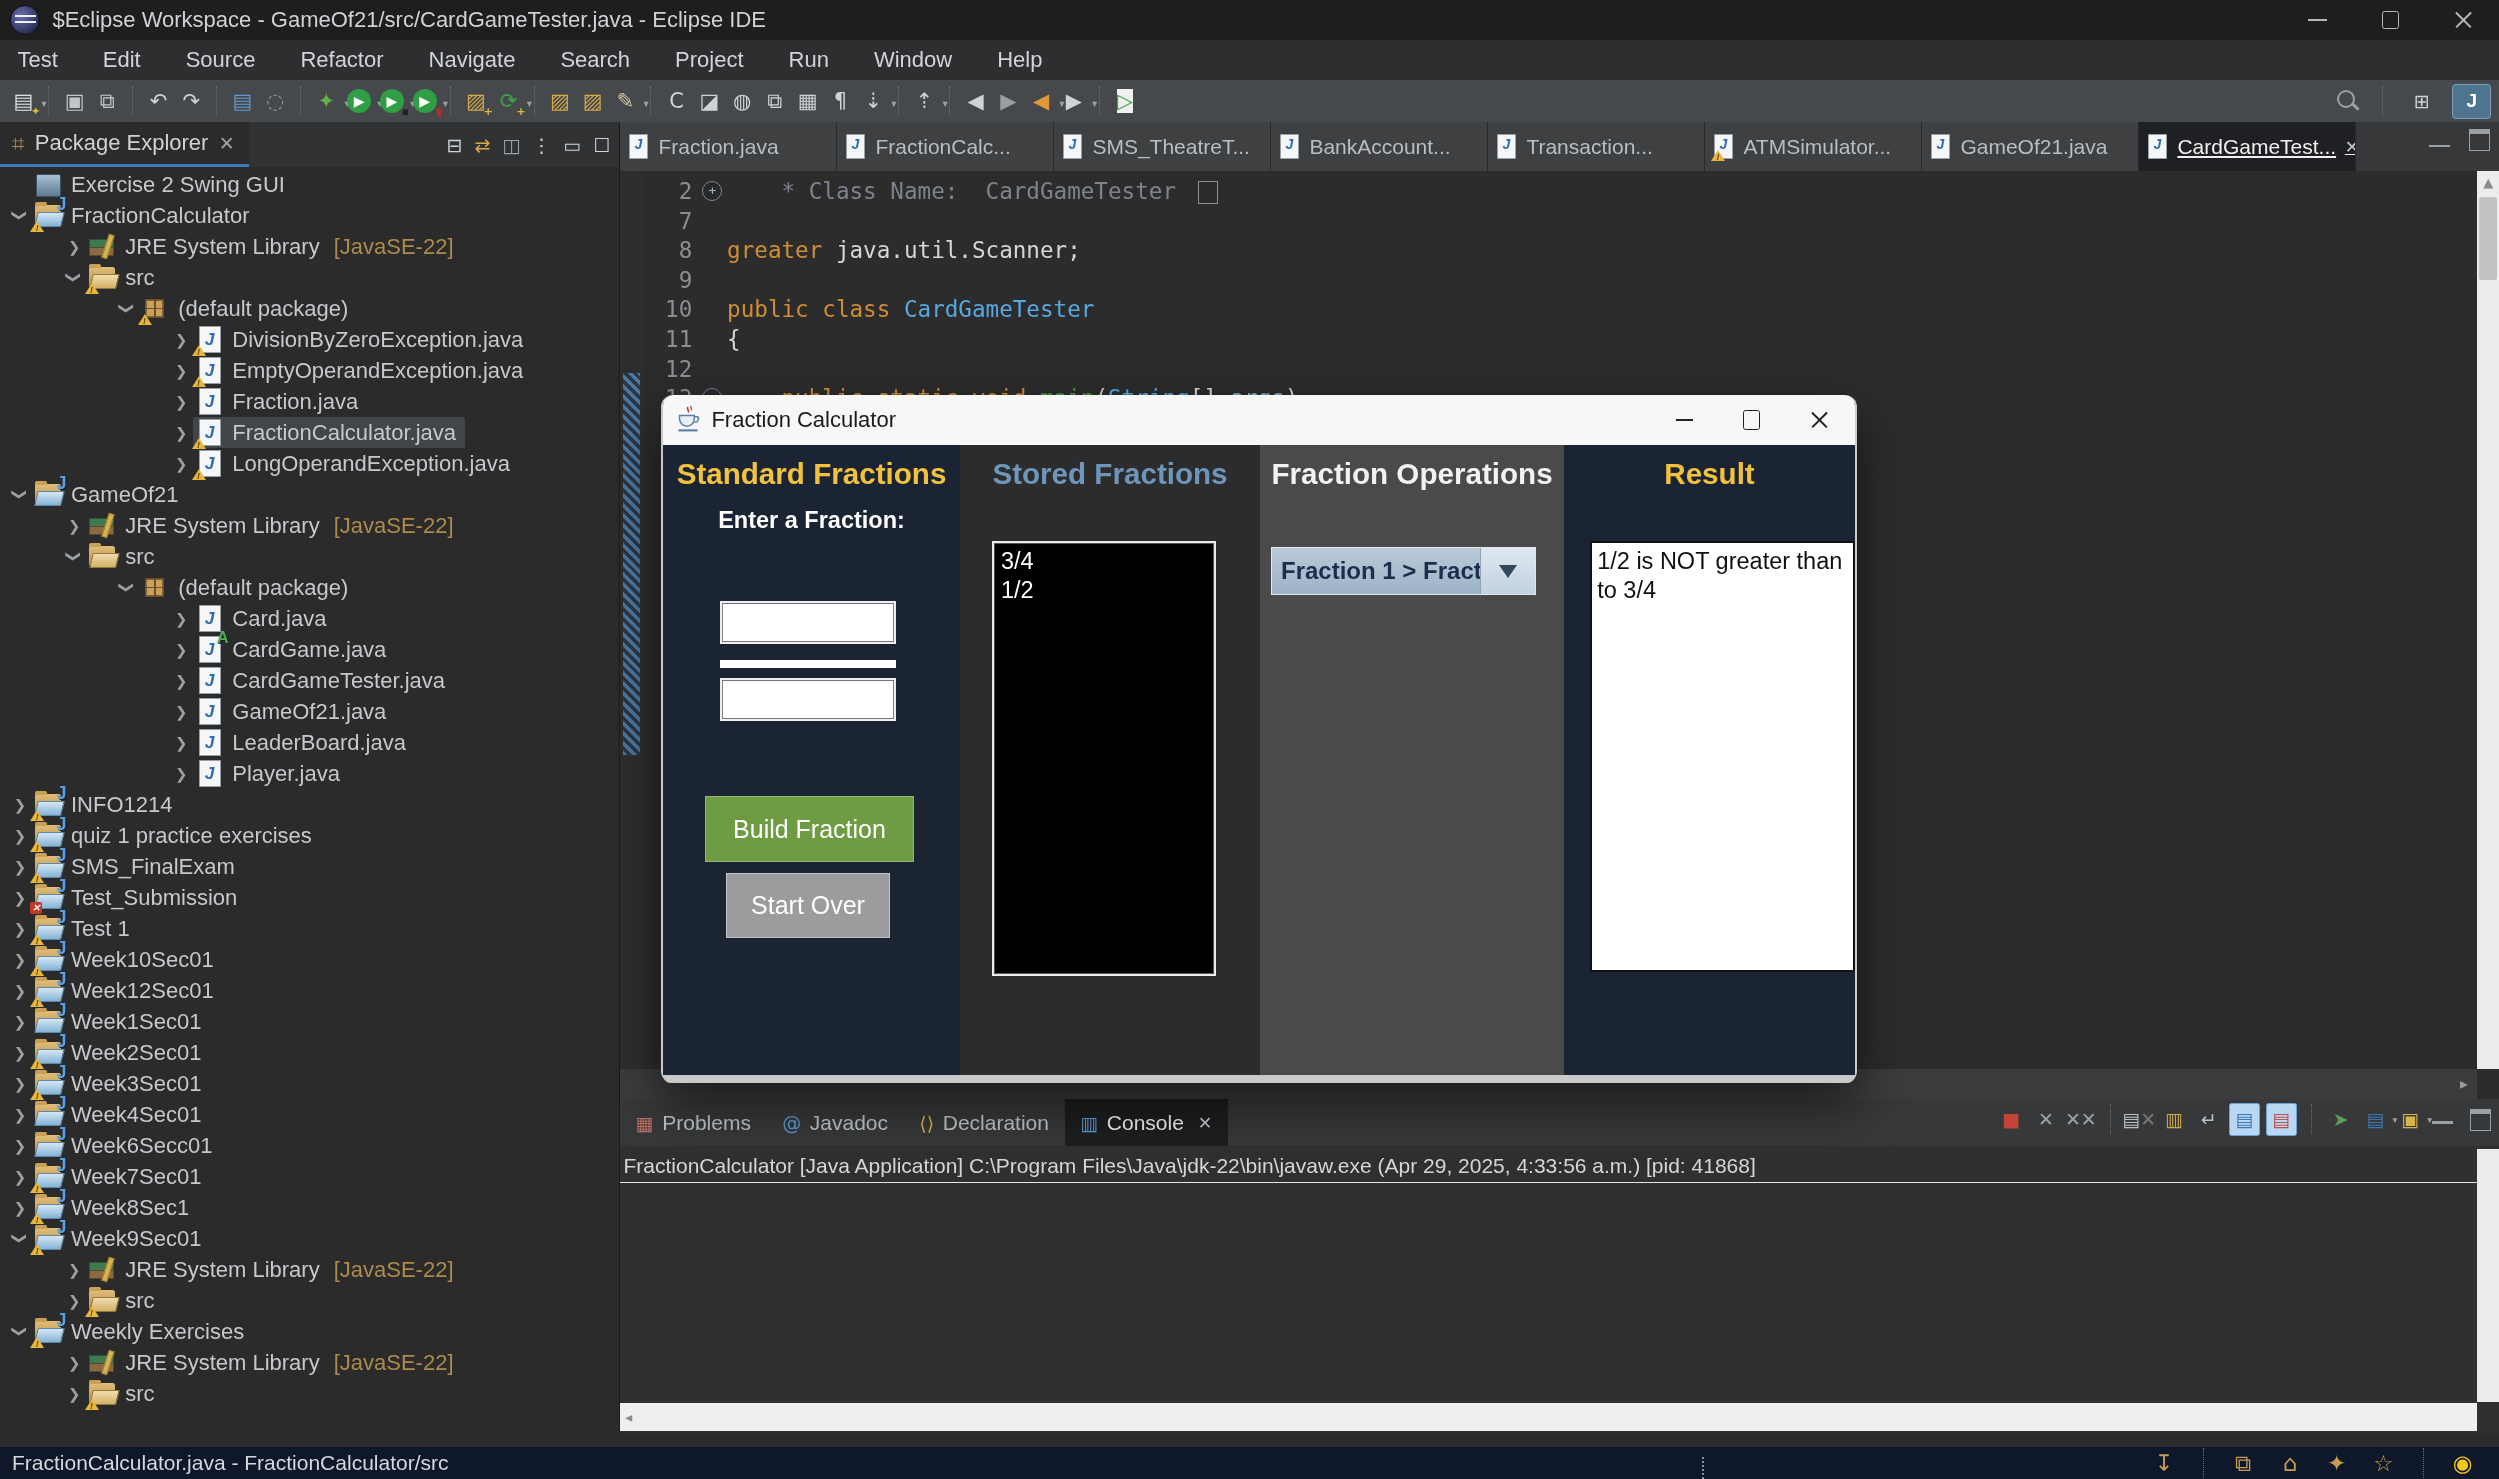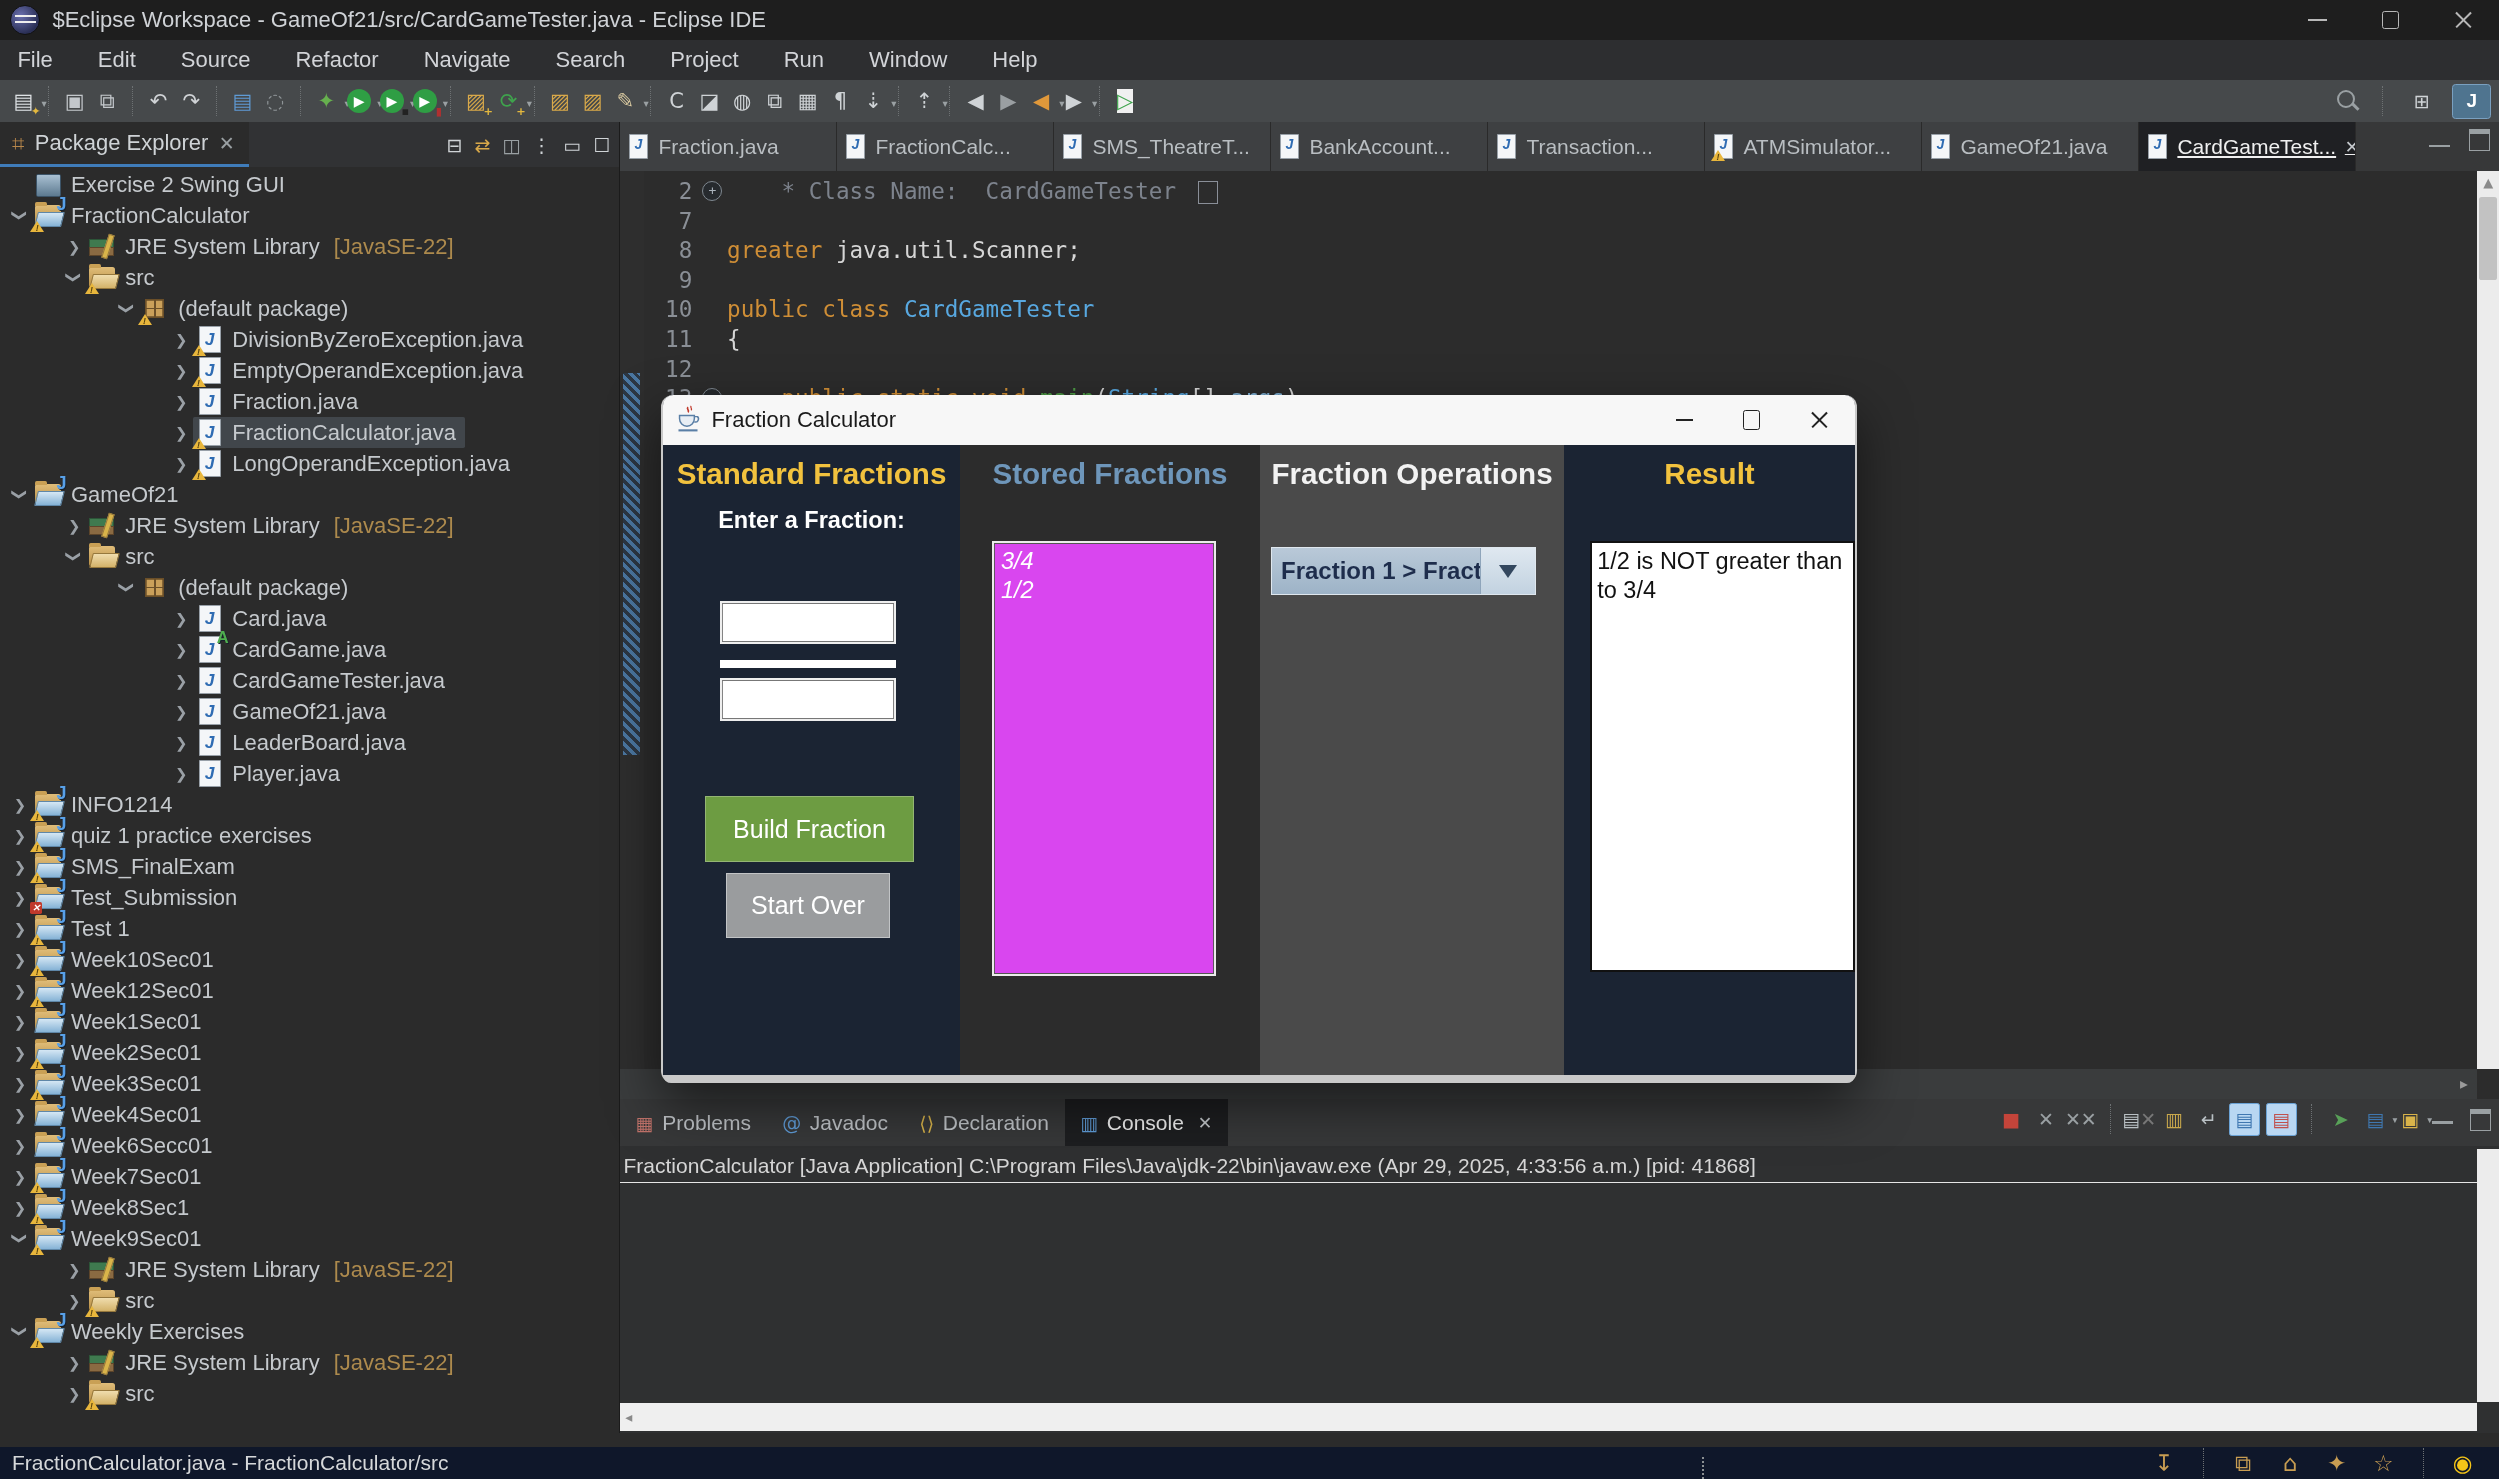--- a/index.html
+++ b/index.html
@@ -173,23 +173,23 @@
   .dhead{text-align:center;font-weight:bold;font-size:29.6px;margin-top:12px;}
   .h-gold{color:#f2c23e;}.h-steel{color:#6e96ba;}.h-white{color:#f2f2f2;}
   .enterlbl{text-align:center;color:#fff;font-weight:bold;font-size:23.5px;margin-top:15.6px;}
   .ffield{position:absolute;left:57px;width:176px;height:43px;background:#fff;border:2.6px solid #eee;
           box-shadow:inset 0 0 0 0.9px #777;font-size:22.6px;padding:0 5.2px;box-sizing:border-box;font-family:"Liberation Sans",sans-serif;}
   .f1{top:156px;}.f2{top:233px;}
   .fdiv{position:absolute;left:57px;top:215px;width:176px;height:7.8px;background:#fff;}
   .btn{position:absolute;display:flex;align-items:center;justify-content:center;color:#fff;font-weight:normal;font-size:25px;}
   .btn-build{left:42px;top:351px;width:207px;height:64px;background:#6d9c42;border:1.7px solid #94b573;}
   .btn-start{left:63px;top:428px;width:162px;height:63px;background:#9a9c9e;border:1.7px solid #c2c4c6;}
-  .storedlist{position:absolute;left:32px;top:96px;width:224px;height:435px;background:#d946ef;
+  .storedlist{position:absolute;left:32px;top:96px;width:224px;height:435px;background:#000000;
               border:2.6px solid #ececec;box-shadow:inset 0 0 0 0.9px #555;box-sizing:border-box;
-              color:#fff;font-size:23.5px;padding:3.5px 7px;font-style:italic;}
+              color:#fff;font-size:23.5px;padding:3.5px 7px;}
   .storedlist div{line-height:29.6px;}
   .combo{position:absolute;left:11.3px;top:102px;width:265px;height:48px;display:flex;
          border:1.7px solid #dfe7ee;box-sizing:border-box;}
   .combo .val{flex:1;background:linear-gradient(#b9c9d8,#9db3c7);color:#1e2d4c;font-weight:bold;
               font-size:24px;display:flex;align-items:center;padding-left:8.7px;white-space:nowrap;overflow:hidden;}
   .combo .arrow{width:54px;background:linear-gradient(#dfe8f0,#c2d2e0);border-left:1.7px solid #8fa5bb;
                 display:flex;align-items:center;justify-content:center;}
   .combo .arrow i{width:0;height:0;border-left:9.6px solid transparent;border-right:9.6px solid transparent;border-top:13px solid #33475e;}
   .resultbox{position:absolute;left:26px;top:96px;width:265px;height:431px;background:#fff;border:2.6px solid #111;
              box-sizing:border-box;color:#111;font-size:23.5px;padding:3.5px 5.2px;line-height:29.6px;}
@@ -206,21 +206,21 @@
     </span>
   <span class="win-ctl wc-max">
       <i></i>
     </span>
   <span class="win-ctl wc-close">
       <i></i>
     </span>
 </div>
 
 <div class="menubar" id="menubar">
-    <span class="menu-item">File</span>
+    <span class="menu-item">Test</span>
     <span class="menu-item">Edit</span>
     <span class="menu-item">Source</span>
     <span class="menu-item">Refactor</span>
     <span class="menu-item">Navigate</span>
     <span class="menu-item">Search</span>
     <span class="menu-item">Project</span>
     <span class="menu-item">Run</span>
     <span class="menu-item">Window</span>
     <span class="menu-item">Help</span>
   </div>

